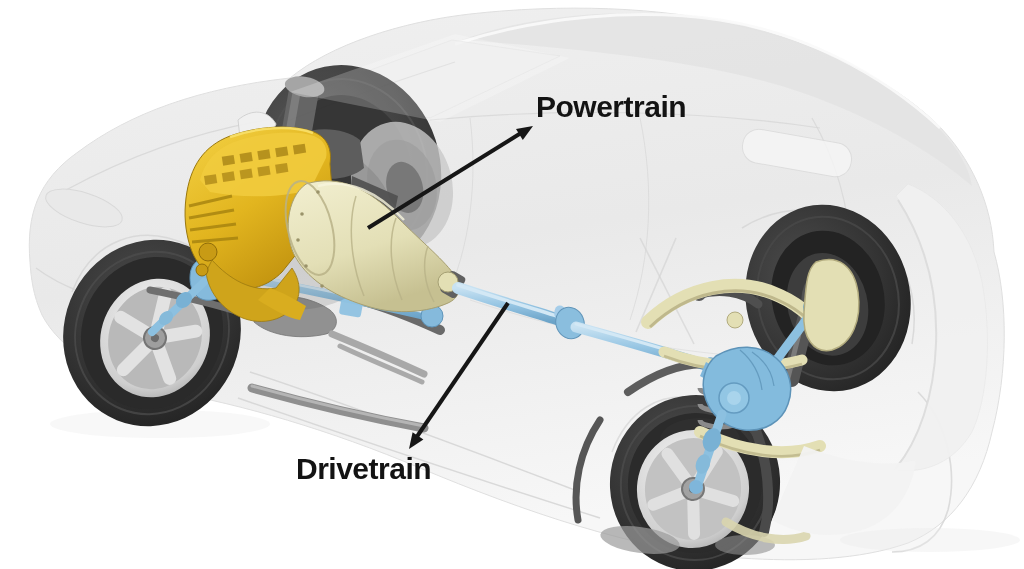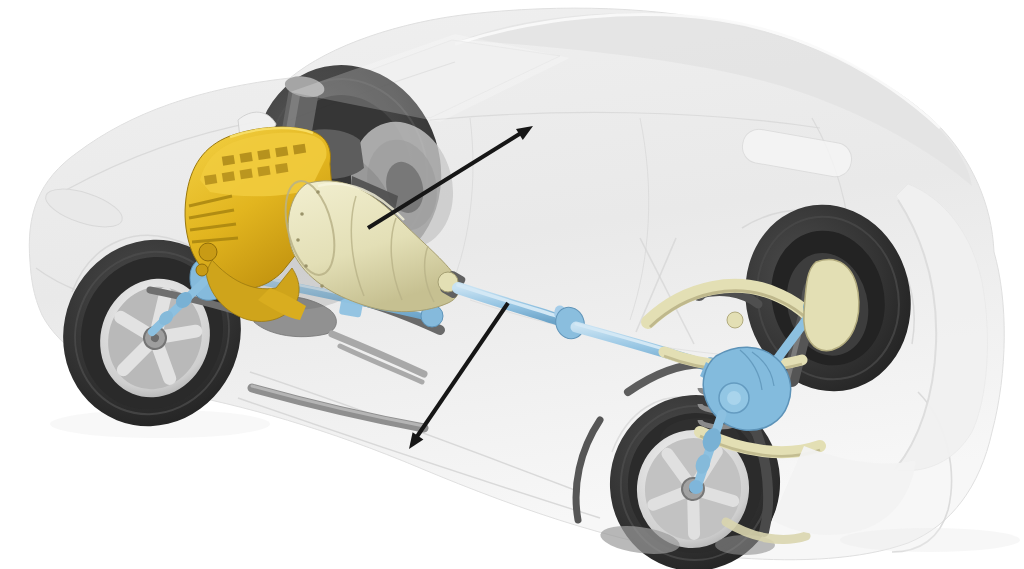--- a/index.html
+++ b/index.html
@@ -292,13 +292,15 @@
   <g>
     <path class="arrow-line" d="M368,228 L521,133"></path>
     <polygon class="arrow-head" points="533,126 522.8,139.9 516,128.9"></polygon>
   </g>
   <g>
     <path class="arrow-line" d="M508,303 L416,438"></path>
     <polygon class="arrow-head" points="409,449 412.6,432.2 423.4,439.4"></polygon>
   </g>
 </svg>
 
+<div class="anno-label" id="label-powertrain">Powertrain</div>
+<div class="anno-label" id="label-drivetrain">Drivetrain</div>
 </div>
 
 </body></html>

